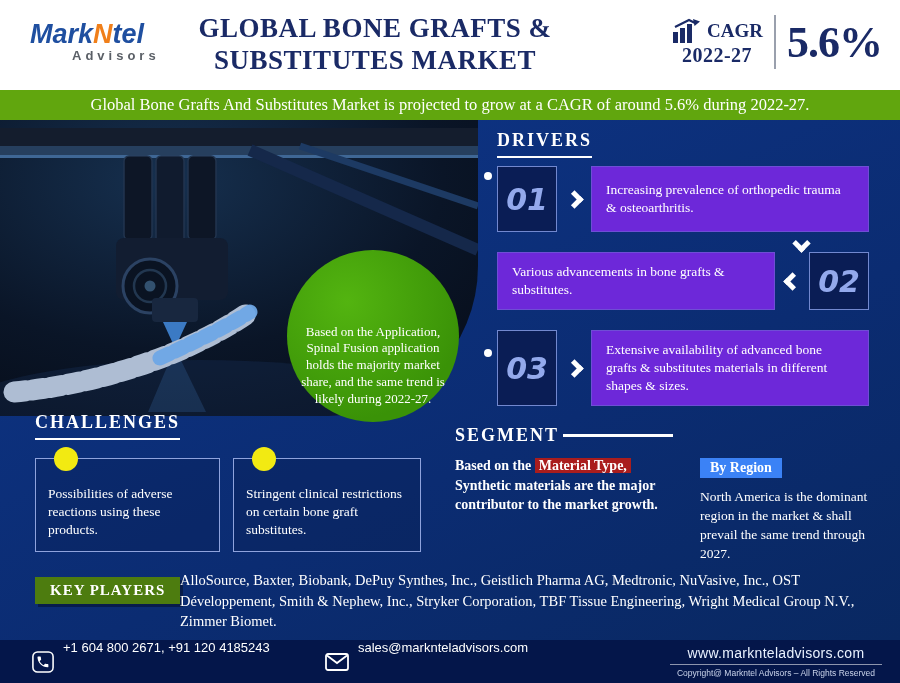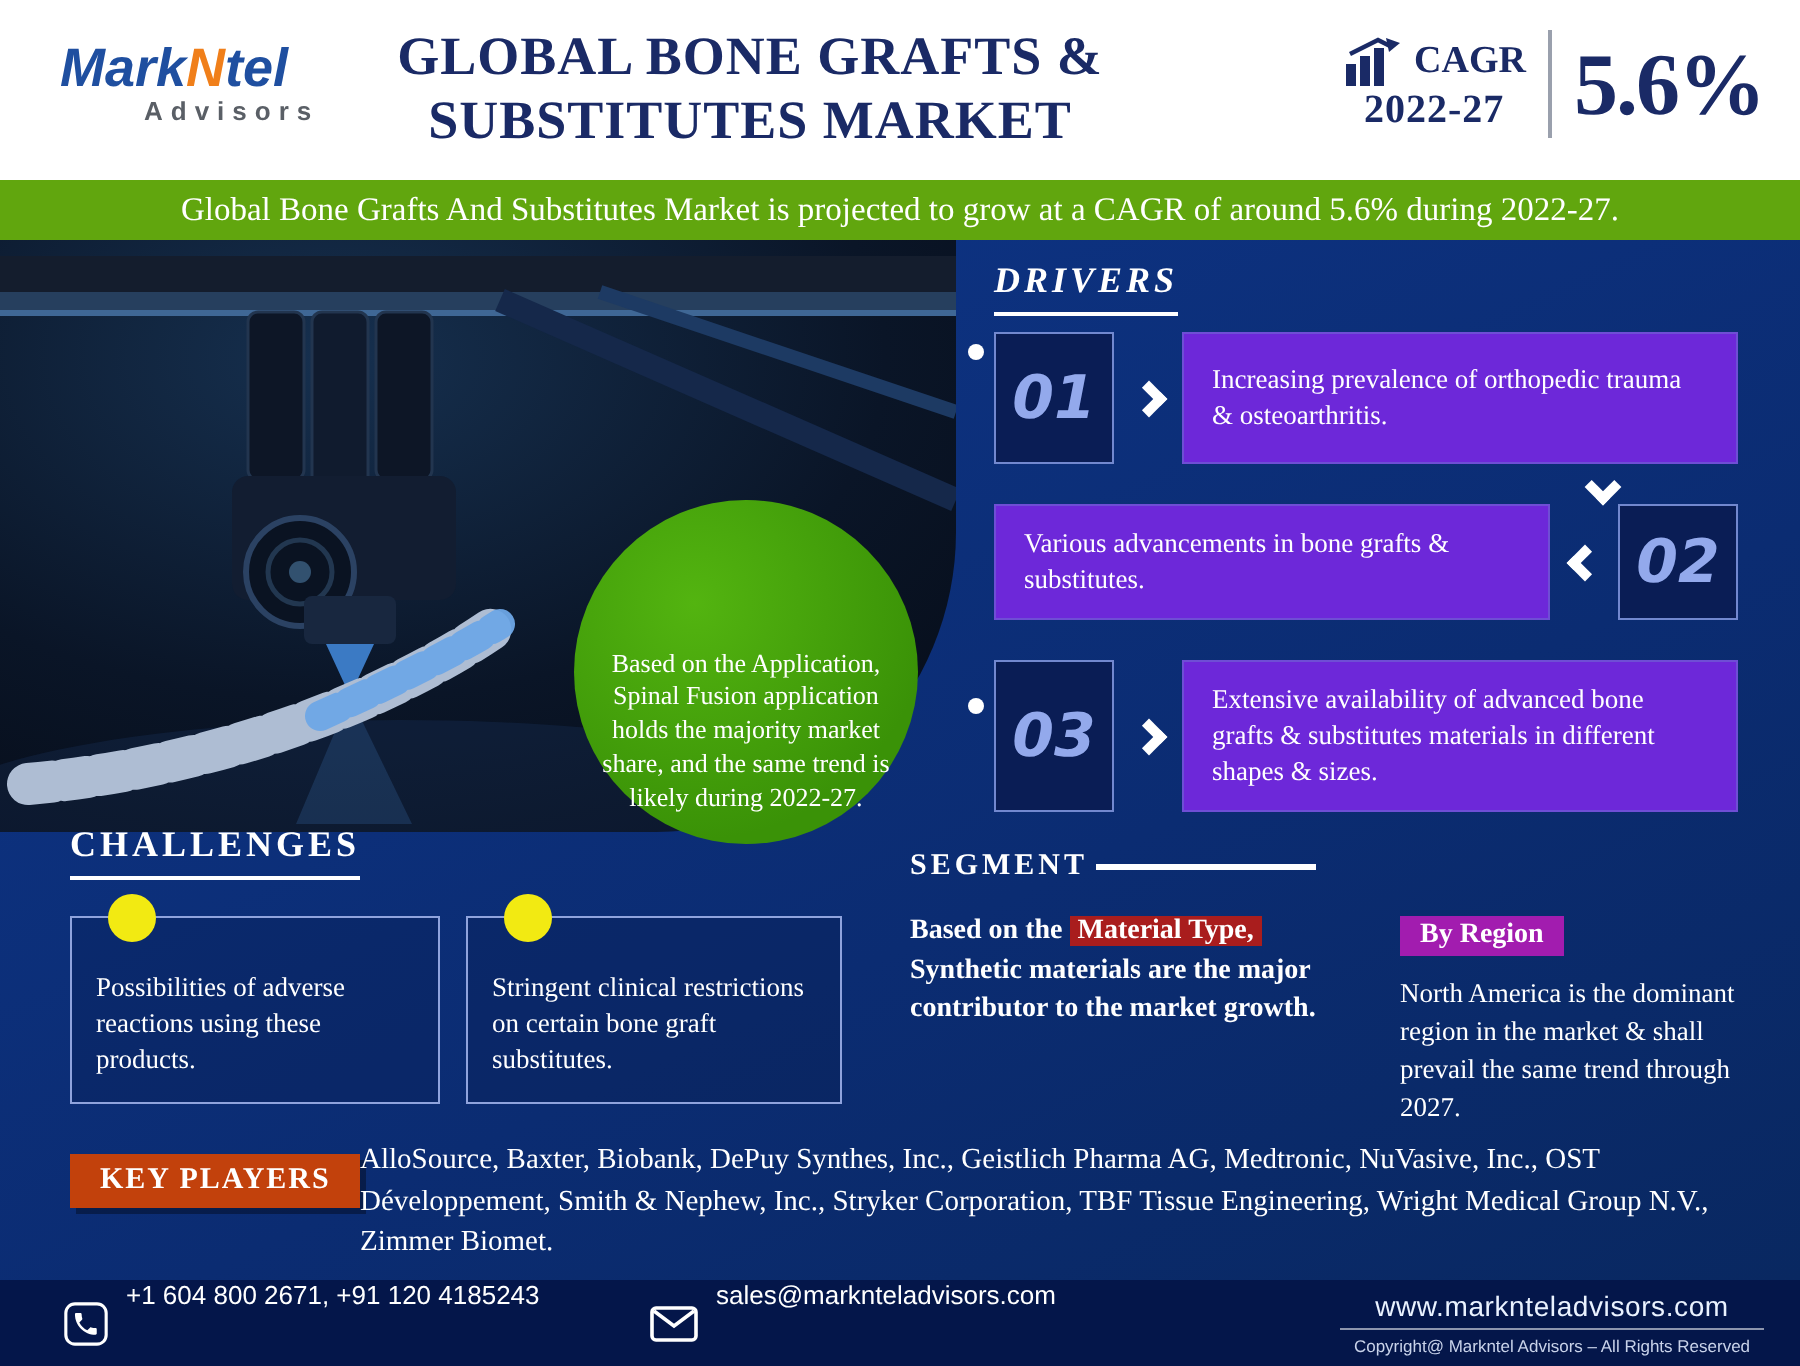--- a/index.html
+++ b/index.html
@@ -60,32 +60,32 @@
   .chev-down { position:absolute; width:13px; height:13px; border-right:5px solid #fff; border-bottom:5px solid #fff; transform:rotate(45deg); }
   .conn-dot { position:absolute; width:8px; height:8px; border-radius:50%; background:#fff; }
 
   
   .challenge-box { position:absolute; height:94px; border:1.5px solid #8fa3dd; background:rgba(5,16,50,.18); color:#fff; }
   .challenge-box p { padding:26px 12px 0 12px; font-size:13.5px; line-height:1.35; }
   .bullet { position:absolute; top:-12px; left:18px; width:24px; height:24px; border-radius:50%; background:#f2ea12; }
 
   
   .seg-head { position:absolute; display:flex; align-items:center; gap:4px; color:#fff;
-              font-size:15px; font-weight:700; letter-spacing:2px; }
+              font-size:18px; font-weight:700; letter-spacing:2px; }
   .seg-line { display:inline-block; width:110px; height:3px; background:#fff; }
   .seg-material { position:absolute; left:455px; top:456px; width:225px; color:#fff;
                   font-weight:700; font-size:14px; line-height:1.4; }
   .red-hl { background:#a91d1d; padding:0 4px; }
-  .region-label { position:absolute; left:700px; top:458px; background:#a21caf; color:#fff;
+  .region-label { position:absolute; left:700px; top:458px; background:#3b82f6; color:#fff;
                   font-weight:700; font-size:14px; padding:2px 10px; }
   .region-text { position:absolute; left:700px; top:487px; width:186px; color:#fff;
                  font-size:13.5px; line-height:1.42; }
 
   
-  .kp-label { position:absolute; left:35px; top:577px; background:#c2410c; color:#fff;
+  .kp-label { position:absolute; left:35px; top:577px; background:#4d7c0f; color:#fff;
               font-weight:700; font-size:15px; letter-spacing:1px; padding:5px 15px;
               box-shadow:3px 3px 0 rgba(0,0,0,.35); }
   .kp-companies { position:absolute; left:180px; top:570px; width:706px; color:#fff;
                   font-size:14.5px; line-height:1.42; }
 
   
   .footer { position:absolute; left:0; top:640px; width:900px; height:43px; background:#04164a; }
   .f-item { position:absolute; top:0; height:43px; display:flex; gap:9px;
             color:#fff; font-family:"Liberation Sans", sans-serif; font-size:13px; }
   .f-icon { display:flex; align-items:center; }
@@ -154,21 +154,21 @@
       <polygon points="175,228 148,292 206,292" fill="rgba(90,160,250,0.16)"></polygon>
       <path d="M14 272 C 80 266 140 248 185 228 C 215 214 232 204 248 193" fill="none" stroke="#aebdd3" stroke-width="21" stroke-linecap="round" stroke-dasharray="12 6"></path>
       <path d="M160 238 C 195 222 228 206 250 192" fill="none" stroke="#6ea6e6" stroke-width="15" stroke-linecap="round" stroke-dasharray="10 6" opacity="0.95"></path>
     </svg>
   </div>
 
   <div class="callout">
     <span>Based on the Application, Spinal Fusion application holds the majority market share, and the same trend is likely during 2022-27.</span>
   </div>
 
-  <div class="sec-heading" style="left:497px; top:130px;font-style:italic;">DRIVERS</div>
+  <div class="sec-heading" style="left:497px; top:130px;">DRIVERS</div>
 
   <span class="conn-dot" style="left:484px; top:172px;"></span>
   <div class="driver-row" style="left:497px; top:166px; height:66px;">
     <div class="driver-num">01</div>
     <div class="driver-chev">
         <span class="chev-right"></span>
       </div>
     <div class="driver-panel">Increasing prevalence of orthopedic trauma &amp; osteoarthritis.</div>
   </div>
 

